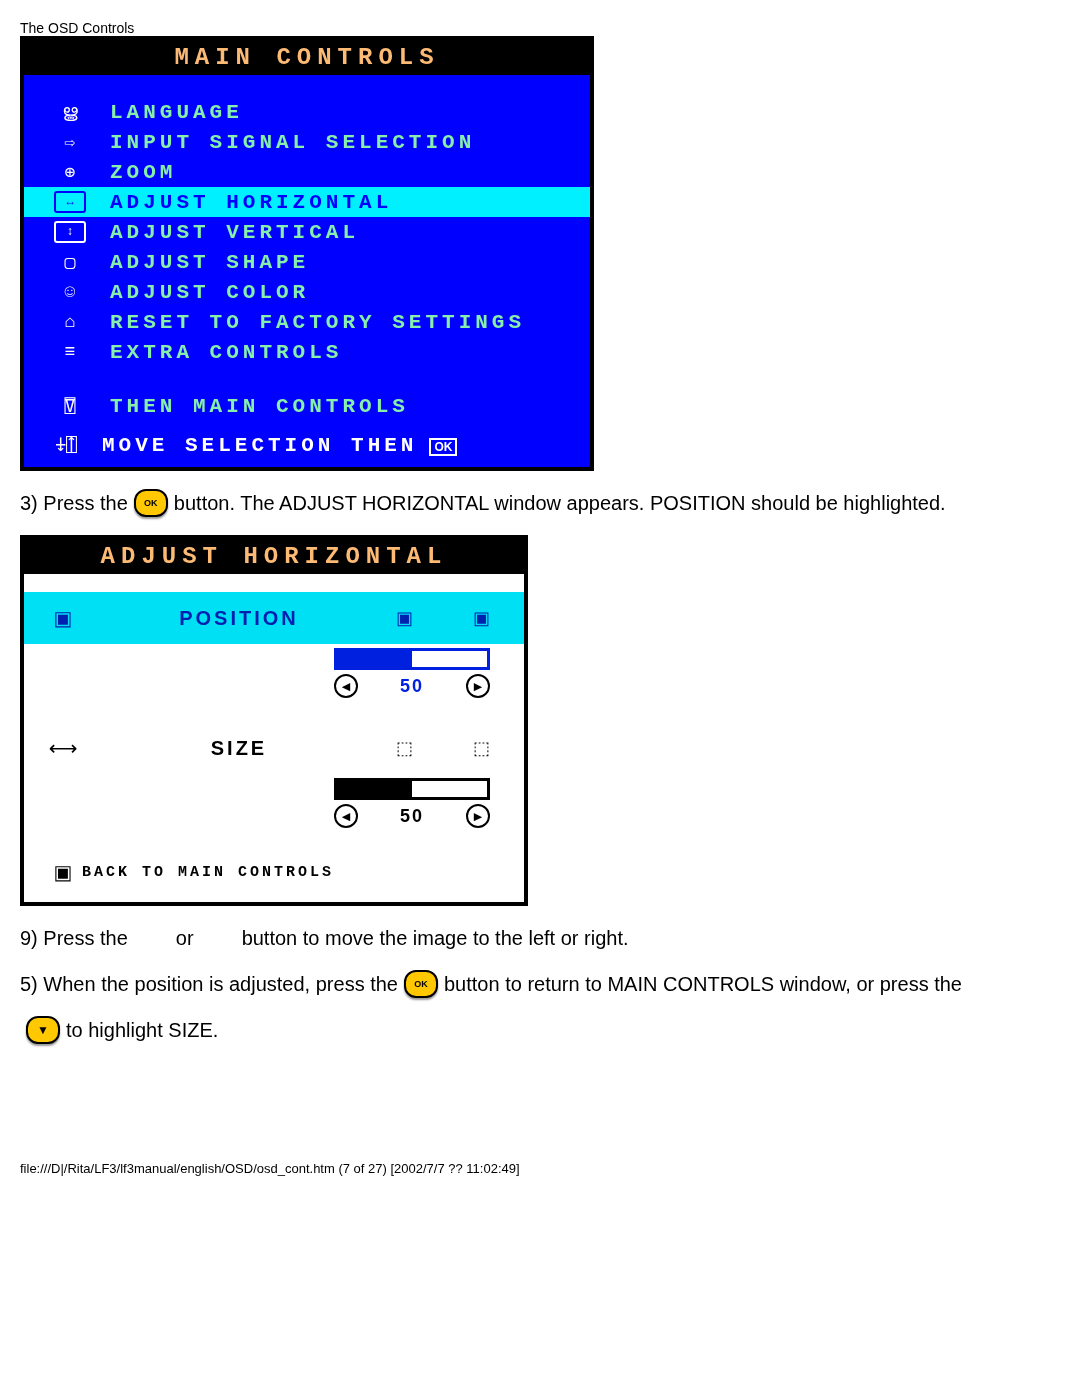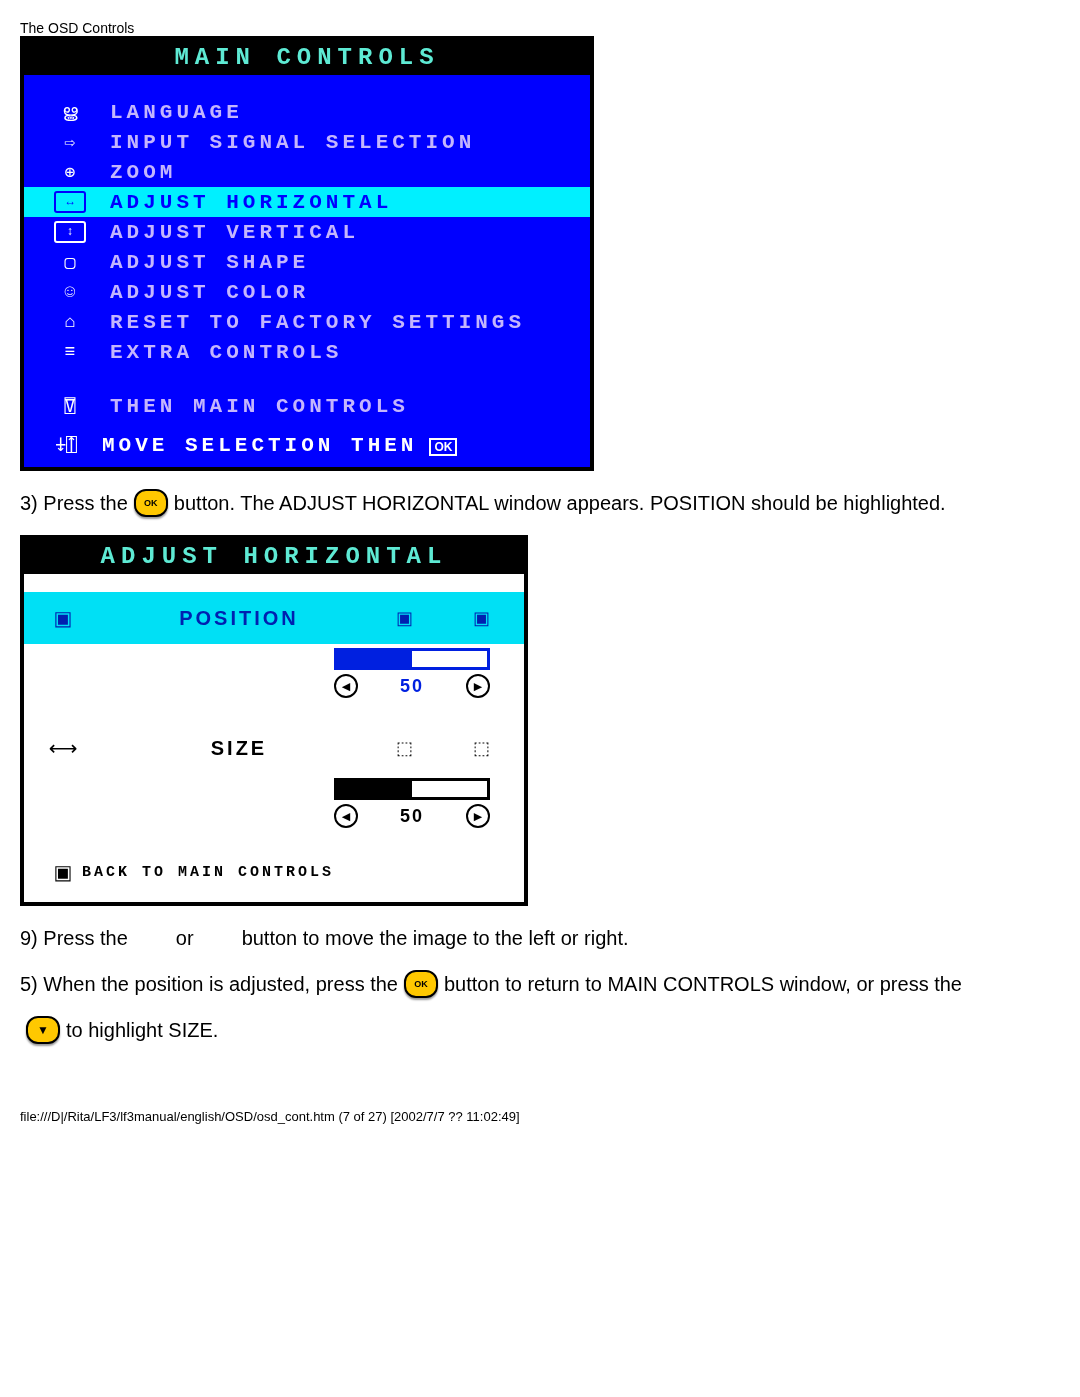--- a/index.html
+++ b/index.html
@@ -15,21 +15,21 @@
   font-size: 14px;
 }
 .osd-main {
   border: 4px solid #000;
   width: 566px;
   background: #0000ff;
   margin-bottom: 18px;
 }
 .osd-title {
   background: #000;
-  color: #5eead4;
+  color: #fdba74;
   font-family: "Courier New", monospace;
   font-weight: bold;
   font-size: 24px;
   letter-spacing: 6px;
   text-align: center;
   padding: 4px 0;
 }
 .osd-body {
   padding: 22px 0 0 0;
 }
@@ -51,21 +51,21 @@
   display: flex;
   align-items: center;
   justify-content: center;
   font-size: 18px;
   font-family: "Courier New", monospace;
   margin-right: 20px;
 }
 .icon-box { border: 2px solid #fff; border-radius:3px; width:28px; height:18px; display:flex; align-items:center; justify-content:center; font-size:12px;}
 .osd-row.sel .icon-box{border-color:#0000ff;}
 .osd-label {
-  color: #c4b5fd;
+  color: #86efac;
   font-family: "Courier New", monospace;
   font-weight: bold;
   font-size: 21px;
   letter-spacing: 4px;
 }
 .osd-spacer { height: 24px; }
 .osd-footer {
   border-top: 2px solid #0000ff;
   padding: 10px 22px;
   display: flex;
@@ -201,21 +201,21 @@
 }
 .adj-back .adj-icon{width:38px;}
 .adj-back-label{
   font-family: Liberation Mono, monospace;
   font-weight:bold;
   font-size:15px;
   letter-spacing:3px;
 }
 .page-footer{
   font-size:13px;
-  margin-top: 65px;
+  margin-top: 117px;
 }
 </style>
 </head>
 <body>
 
 <div class="page-header">The OSD Controls</div>
 
 <div class="osd-main">
   <div class="osd-title">MAIN CONTROLS</div>
   <div class="osd-body">

